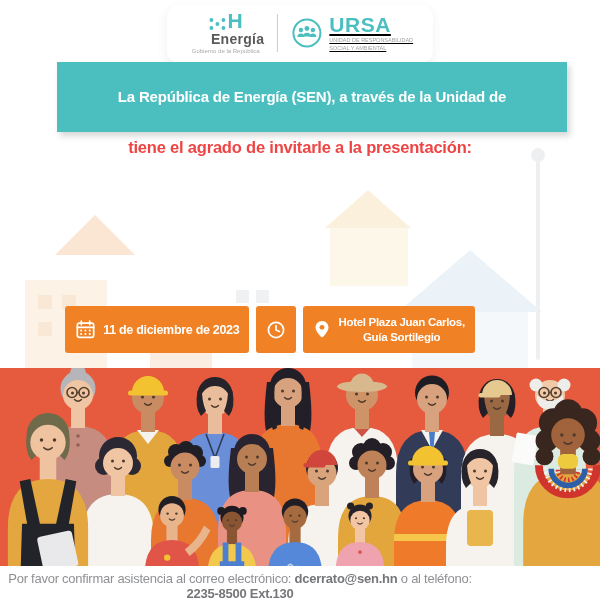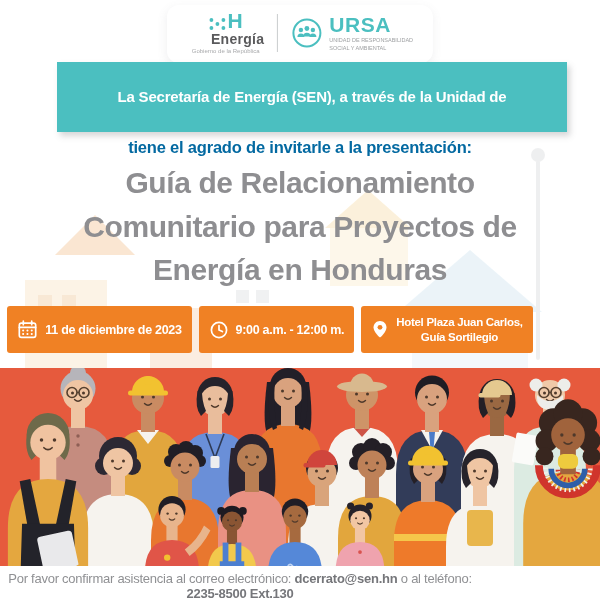--- a/index.html
+++ b/index.html
@@ -15,30 +15,30 @@
   
   .logo-card{top:5px;left:50%;transform:translateX(-50%);display:flex;align-items:center;
              gap:13px;background:#fff;border-radius:12px;padding:7px 20px 9px;
              box-shadow:0 3px 10px rgba(110,110,120,0.10);}
   .energia{display:flex;flex-direction:column;align-items:center;line-height:1.05;}
   .energia .mark{display:flex;align-items:flex-end;gap:2px;}
   .energia .mark .h{color:var(--teal);font-weight:700;font-size:21px;line-height:0.9;}
   .energia .lname{color:#5A5A5C;font-weight:700;font-size:14px;margin-top:1px;letter-spacing:.3px;padding-left:24px;}
   .energia .ltag{color:#A9AaAC;font-size:6px;margin-top:1px;}
   .logo-divider{width:1px;height:38px;background:#C9CCCE;}
-  .ursa{display:flex;align-items:center;gap:6px;}
+  .ursa{display:flex;align-items:center;gap:6px;text-decoration:underline;}
   .ursa .txt{display:flex;flex-direction:column;line-height:1;}
   .ursa .uname{color:var(--teal);font-weight:700;font-size:21px;letter-spacing:.5px;}
   .ursa .utag{color:#9FA1A3;font-size:5.5px;margin-top:2px;line-height:1.25;}
   
   .banner{top:62px;left:57px;width:510px;height:70px;background:var(--teal);
           box-shadow:3px 4px 6px rgba(90,90,95,.25);display:flex;flex-direction:column;
           justify-content:center;align-items:center;color:#fff;font-weight:700;
           font-size:15px;letter-spacing:-.2px;line-height:1.55;white-space:nowrap;}
-  .lead{top:138px;left:0;width:600px;text-align:center;color:#0369a1;font-weight:700;
+  .lead{top:138px;left:0;width:600px;text-align:center;color:#ef4444;font-weight:700;
         font-size:16.5px;letter-spacing:-.2px;}
   .title{top:161px;left:0;width:600px;text-align:center;color:var(--title-gray);
          font-weight:700;font-size:30px;letter-spacing:-.4px;line-height:1.45;}
   .title span{display:block;}
   
   .infobar{top:306px;left:0;width:540px;display:flex;justify-content:center;gap:7px;}
   .info-box{background:var(--orange);border-radius:3px;height:47px;display:flex;
             align-items:center;gap:7px;padding:0 10px;color:#fff;font-weight:700;
             white-space:nowrap;}
   .info-box .lbl{font-size:12.5px;letter-spacing:-.3px;}
@@ -107,48 +107,42 @@
       </svg>
       <div class="txt">
         <span class="uname">URSA</span>
         <span class="utag">UNIDAD DE RESPONSABILIDAD</span>
         <span class="utag">SOCIAL Y AMBIENTAL</span>
       </div>
     </div>
   </header>
 
   <div class="layer banner">
-    <span>La Secretaría de Energía (SEN), a través de la Unidad de</span>
+    <span>La República de Energía (SEN), a través de la Unidad de</span>
   </div>
 
   <div class="layer lead">tiene el agrado de invitarle a la presentación:</div>
 
-  <h1 class="layer title" style="margin:0;">
-    <span>Guía de Relacionamiento</span>
-    <span>Comunitario para Proyectos de</span>
-    <span>Energía en Honduras</span>
-  </h1>
 
   <div class="layer infobar">
     <div class="info-box">
       <svg width="21" height="21" viewBox="0 0 20 20" fill="none" stroke="#fff" stroke-width="1.6" stroke-linecap="round">
         <rect x="2.2" y="4" width="15.6" height="13.5" rx="2"></rect>
         <path d="M2.2,8 H17.8 M6,2 V5.4 M14,2 V5.4"></path>
         <g stroke-width="1.9">
             <path d="M5.8,11 h.1 M9.9,11 h.1 M14,11 h.1 M5.8,14.2 h.1 M9.9,14.2 h.1 M14,14.2 h.1"></path>
           </g>
       </svg>
       <span class="lbl">11 de diciembre de 2023</span>
     </div>
     <div class="info-box">
       <svg width="20" height="20" viewBox="0 0 20 20" fill="none" stroke="#fff" stroke-width="1.7" stroke-linecap="round">
         <circle cx="10" cy="10" r="7.6"></circle>
         <path d="M10,10 V5.6 M10,10 L13.4,11.6"></path>
       </svg>
-      <span class="lbl">9:00 a.m. - 12:00 m.</span>
     </div>
     <div class="info-box">
       <svg width="18" height="21" viewBox="0 0 20 22">
         <path d="M10,1.5 C5.9,1.5 2.8,4.7 2.8,8.8 c0,5.3 7.2,11.2 7.2,11.2 s7.2,-5.9 7.2,-11.2 C17.2,4.7 14.1,1.5 10,1.5 Z" fill="#fff"></path>
         <circle cx="10" cy="8.6" r="2.7" fill="#F08124"></circle>
       </svg>
       <span class="lbl2">
         <span>Hotel Plaza Juan Carlos,</span><br>
         <span>Guía Sortilegio</span>
       </span>

